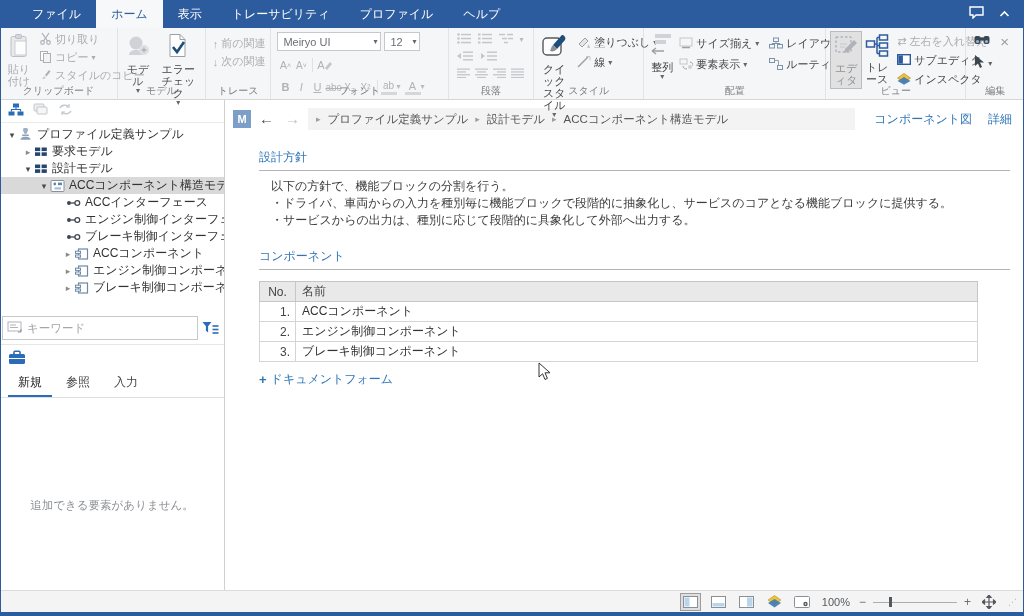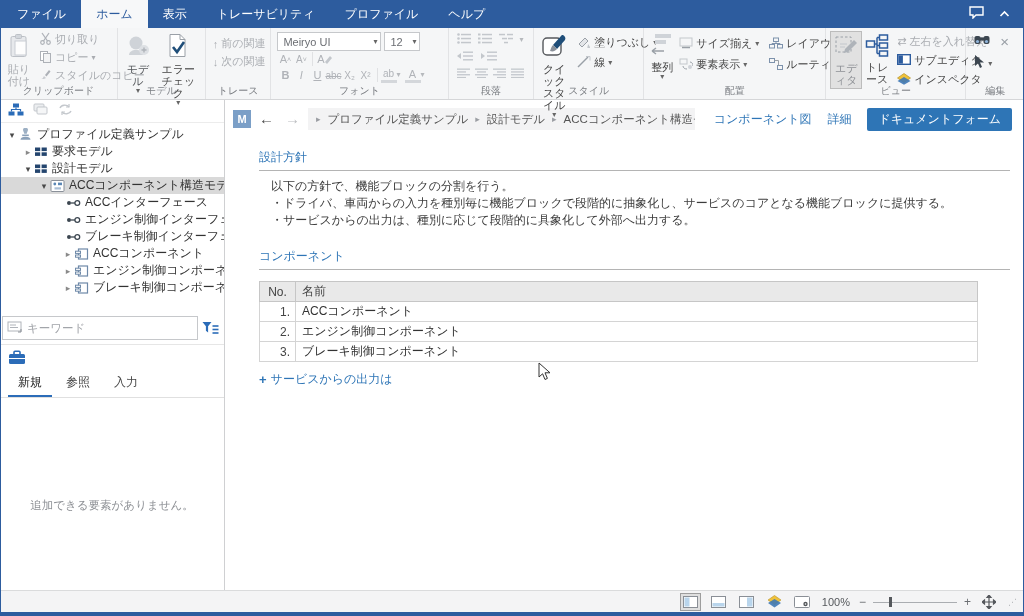--- a/index.html
+++ b/index.html
@@ -2,21 +2,21 @@
 <html><head>
 <meta charset="utf-8">
 <style>
   * { margin:0; padding:0; box-sizing:border-box; }
   html,body { width:1024px; height:616px; overflow:hidden;
     font-family:"Liberation Sans","DejaVu Sans",sans-serif; font-size:12px; background:#fff; color:#333; }
   .app { position:relative; width:1024px; height:616px; background:#fff; }
   .frame { position:absolute; inset:0; border-left:1px solid #2d5c9e; border-right:1px solid #2d5c9e; pointer-events:none; z-index:50; }
 
   
-  .menubar { position:absolute; top:0; left:0; width:1024px; height:28px; background:#2d5c9e; display:flex; align-items:stretch; padding-left:2px; z-index:10; }
+  .menubar { position:absolute; top:0; left:0; width:1024px; height:28px; background:#2d5c9e; display:flex; align-items:stretch; padding-left:17px; z-index:10; }
   .mtab { color:#fff; font-size:12px; line-height:28px; padding:0 15px; cursor:default; }
   .mtab.active { background:#f7f8f9; color:#2d5c9e; }
   .menubar-right { margin-left:auto; display:flex; align-items:center; gap:14px; padding-right:14px; }
 
   
   .ribbon { position:absolute; top:28px; left:0; width:1024px; height:72px; background:#f5f6f7; border-bottom:1px solid #d5d6d8; display:flex; z-index:9; }
   .rgroup { position:relative; height:100%; border-right:1px solid #e2e3e5; padding:3px 2px 14px 4px; display:flex; }
   .glabel { position:absolute; left:0; right:0; bottom:1px; text-align:center; font-size:10px; color:#7a7d82; }
   .rbody { display:flex; align-items:flex-start; width:100%; }
   .bigbtn { display:flex; flex-direction:column; align-items:center; justify-content:flex-start; padding:2px 3px; font-size:11px; color:#444; line-height:12px; text-align:center; }
@@ -201,21 +201,21 @@
         </div>
         <div class="smallbtn dis">
           <span style="color:#8fa6c4">↓</span>
           <span>次の関連</span>
         </div>
       </div>
       <div class="glabel">トレース</div>
     </div>
 
     <div class="rgroup" style="width:178px">
-      <div class="smallcol" style="width:100%; gap:0; padding:1px 2px 0 2px;">
+      <div class="smallcol" style="width:100%; gap:6px; padding:1px 2px 0 2px;">
         <div style="display:flex; gap:3px;">
           <div class="combo" style="width:104px">
             <span>Meiryo UI</span>
               <span class="caret">▾</span>
           </div>
           <div class="combo" style="width:36px">
             <span>12</span>
               <span class="caret">▾</span>
           </div>
         </div>
@@ -699,21 +699,20 @@
         <span>プロファイル定義サンプル</span>
         <span class="csep">▸</span>
         <span>設計モデル</span>
         <span class="csep">▸</span>
         <span>ACCコンポーネント構造モデル</span>
 
       </div>
       <div class="viewswitch">
         <span class="vlink">コンポーネント図</span>
         <span class="vlink">詳細</span>
-        <span class="vbtn">ドキュメントフォーム</span>
       </div>
     </div>
 
 
     <div class="doc">
       <div class="sechead">設計方針</div>
       <div class="secbody">
         <div>以下の方針で、機能ブロックの分割を行う。</div>
         <div>・ドライバ、車両からの入力を種別毎に機能ブロックで段階的に抽象化し、サービスのコアとなる機能ブロックに提供する。</div>
         <div>・サービスからの出力は、種別に応じて段階的に具象化して外部へ出力する。</div>
@@ -738,21 +737,21 @@
           </tr>
           <tr>
             <td class="noc">3.</td>
             <td>ブレーキ制御コンポーネント</td>
           </tr>
         </tbody>
       </table>
       <div>
         <span class="addlink">
           <span class="plus">+</span>
-          <span>サービスからの出力は</span>
+          <span>ドキュメントフォーム</span>
         </span>
       </div>
     </div>
   </div>
 
   <div class="statusbar">
     <span class="sbbtn sel">
       <svg width="15" height="12" viewBox="0 0 15 12">
           <rect x="0.5" y="0.5" width="14" height="11" fill="#fff" stroke="#8a8f96"></rect>
           <rect x="1.5" y="1.5" width="5" height="9" fill="#b9d5ec"></rect>

